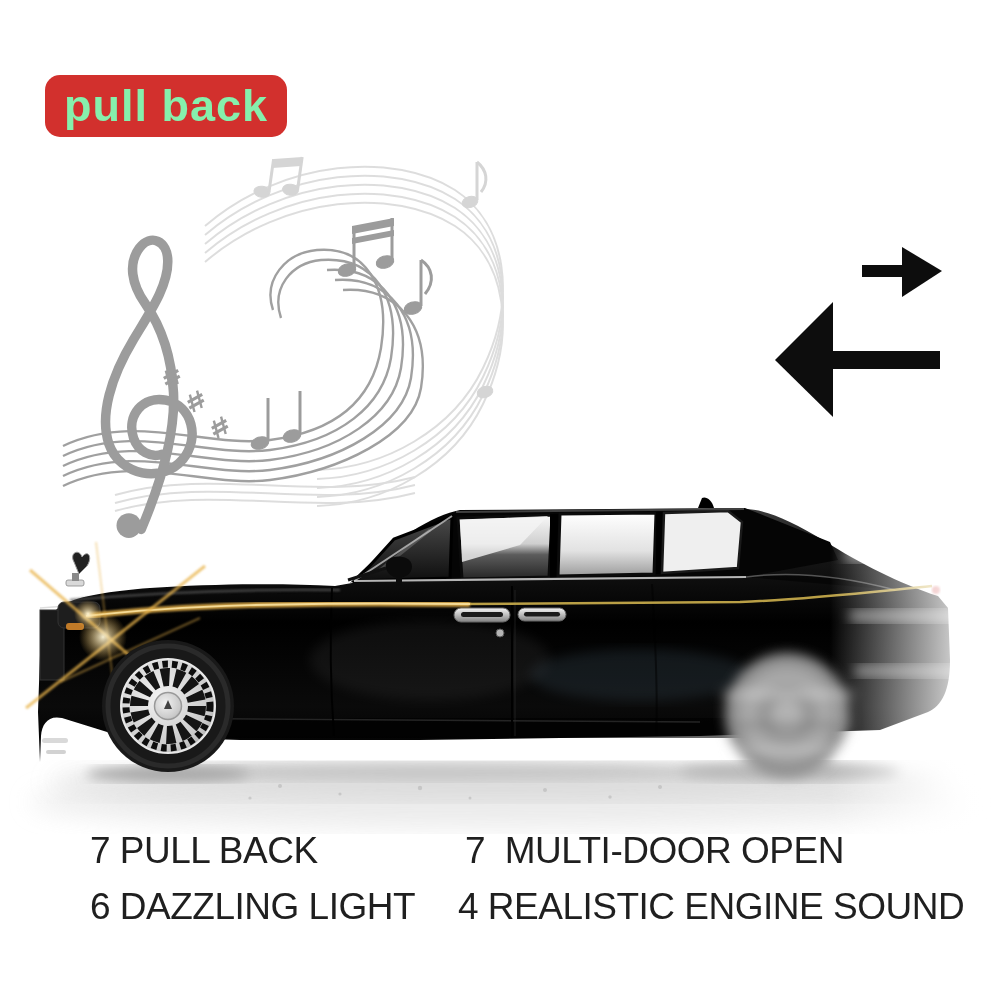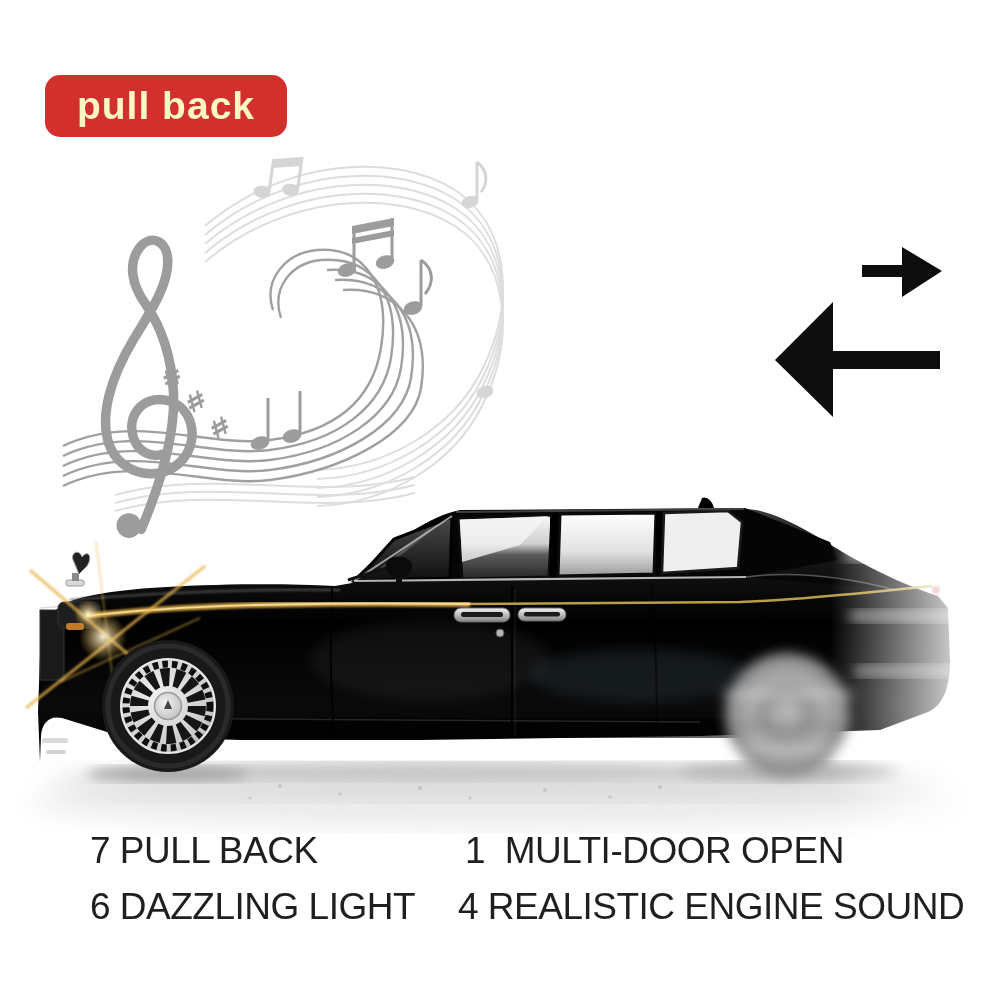--- a/index.html
+++ b/index.html
@@ -1,21 +1,21 @@
 <!DOCTYPE html>
 <html><head>
 <meta charset="utf-8">
 <style>
   html,body{margin:0;padding:0;background:#fff;}
   #stage{position:relative;width:1000px;height:1000px;background:#ffffff;overflow:hidden;
          font-family:"Liberation Sans", sans-serif;}
   .abs{position:absolute;}
   #badge{left:45px;top:75px;width:242px;height:62px;background:#d2302d;border-radius:15px;
          display:flex;align-items:center;justify-content:center;}
-  #badge span{color:#fef9c3;font-weight:bold;font-size:39px;letter-spacing:1px;
+  #badge span{color:#86efac;font-weight:bold;font-size:45px;letter-spacing:1px;
               font-family:"Liberation Sans", sans-serif;}
   .feature{position:absolute;font-size:37px;color:#1f1f1f;letter-spacing:-0.5px;
            white-space:pre;font-family:"Liberation Sans", sans-serif;}
 </style>
 </head>
 <body>
 
 <div id="stage">
 
   <div id="badge" class="abs">
@@ -275,18 +275,18 @@
     <g>
       <rect x="830" y="0" width="170" height="400" fill="url(#fadeGrad)"></rect>
       <rect x="845" y="100" width="155" height="12" fill="#ffffff" opacity="0.5" filter="url(#b6)"></rect>
       <rect x="850" y="160" width="150" height="12" fill="#ffffff" opacity="0.45" filter="url(#b6)"></rect>
       <rect x="855" y="215" width="145" height="12" fill="#ffffff" opacity="0.4" filter="url(#b6)"></rect>
     </g>
   </svg>
 
   <div>
     <span class="feature" style="left:90px;top:830px">7 PULL BACK</span>
-    <span class="feature" style="left:465px;top:830px">1  MULTI-DOOR OPEN</span>
+    <span class="feature" style="left:465px;top:830px">7  MULTI-DOOR OPEN</span>
     <span class="feature" style="left:90px;top:886px">6 DAZZLING LIGHT</span>
     <span class="feature" style="left:458px;top:886px">4 REALISTIC ENGINE SOUND</span>
   </div>
 
 </div>
 
 </body></html>

